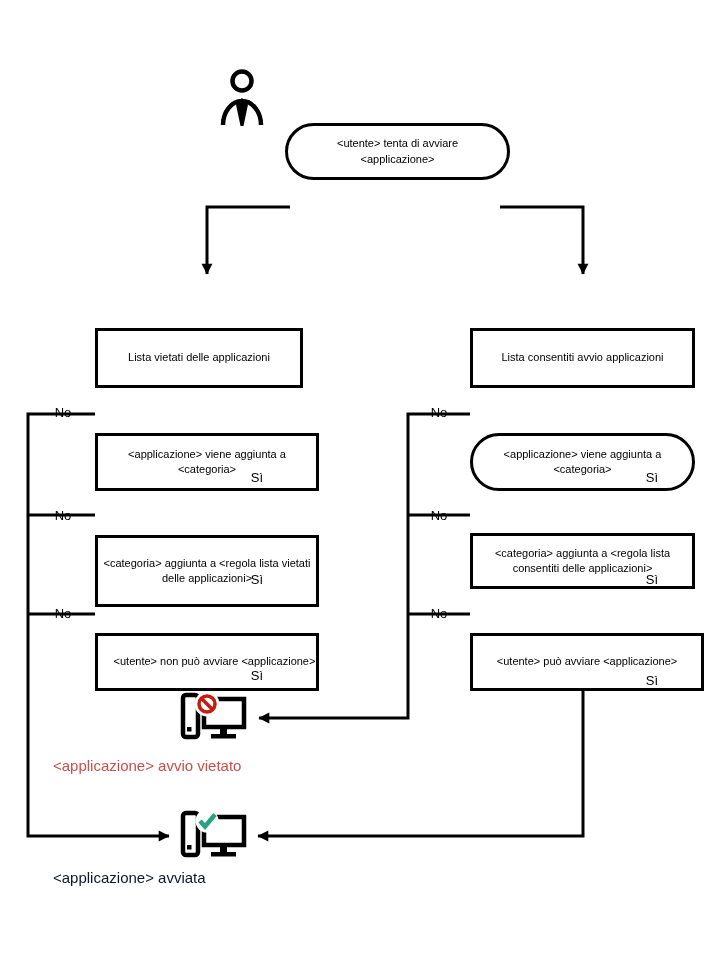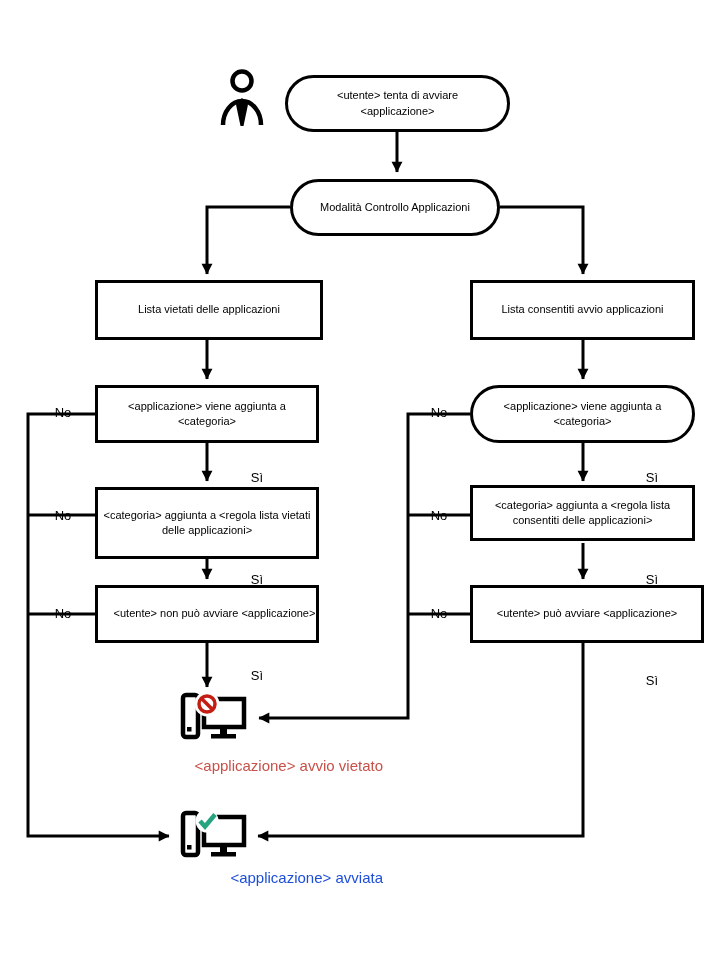--- a/index.html
+++ b/index.html
@@ -1,28 +1,28 @@
 <!DOCTYPE html>
 <html><head>
 <meta charset="utf-8">
 <style>
   html,body{margin:0;padding:0;background:#fff;}
   .canvas{position:relative;width:720px;height:960px;background:#fff;overflow:hidden;
           font-family:"Liberation Sans",sans-serif;color:#000;}
   svg.wires{position:absolute;left:0;top:0;}
   .node{position:absolute;border:3px solid #000;background:#fff;box-sizing:border-box;
         display:flex;align-items:center;justify-content:center;text-align:center;
-        font-size:11px;line-height:1.4;}
+        font-size:11px;line-height:1.4;margin-top:48px;}
   .node .txt{display:block;}
   .stadium{border-radius:30px;}
   .narrow .txt{max-width:180px;}
   .mid .txt{max-width:205px;}
   .wide .txt{max-width:214px;}
   .lbl{position:absolute;font-size:13px;text-align:center;width:50px;margin-top:21px;}
-  .caption{position:absolute;width:330px;text-align:right;font-size:15px;}
+  .caption{position:absolute;width:330px;text-align:left;font-size:15px;}
   .icon{position:absolute;}
 </style>
 </head>
 <body>
 
 <div class="canvas">
 
   <svg class="wires" width="720" height="960">
     <defs>
       <marker id="arrow" viewBox="0 0 12 12" refX="10.5" refY="6" markerWidth="13" markerHeight="13" orient="auto-start-reverse" markerUnits="userSpaceOnUse">
@@ -53,25 +53,22 @@
   <svg class="icon" style="left:219px;top:68px;" width="46" height="60" viewBox="0 0 46 60">
     <circle cx="23" cy="13" r="9.5" fill="none" stroke="#000" stroke-width="4.5"></circle>
     <path d="M4,57 A19,24 0 0 1 42,57" fill="none" stroke="#000" stroke-width="4.5"></path>
     <path d="M23,30 L17,36.5 L21.5,58 L24.5,58 L29,36.5 Z" fill="#000"></path>
   </svg>
 
   <div class="node stadium narrow" style="left:285px;top:75px;width:225px;height:57px;">
     <span class="txt">&lt;utente&gt; tenta di avviare &lt;applicazione&gt;</span>
   </div>
 
-  <div class="node stadium" style="left:290px;top:179px;width:210px;height:57px;">
-    <span class="txt">Modalità Controllo Applicazioni</span>
-  </div>
 
-  <div class="node" style="left:95px;top:280px;width:228px;height:60px;">
+  <div class="node" style="left:95px;top:280px;width:208px;height:60px;">
     <span class="txt">Lista vietati delle applicazioni</span>
   </div>
 
   <div class="node" style="left:470px;top:280px;width:225px;height:60px;">
     <span class="txt">Lista consentiti avvio applicazioni</span>
   </div>
 
   <div class="node narrow" style="left:95px;top:385px;width:224px;height:58px;">
     <span class="txt">&lt;applicazione&gt; viene aggiunta a &lt;categoria&gt;</span>
   </div>
@@ -129,15 +126,15 @@
     <rect x="7" y="35" width="4.5" height="4.5" fill="#000"></rect>
     <rect x="24" y="7" width="40" height="28" fill="#fff" stroke="#000" stroke-width="4.5"></rect>
     <rect x="40" y="35" width="7" height="7" fill="#000"></rect>
     <rect x="31" y="42" width="25" height="4.5" fill="#000"></rect>
     <g>
       <circle cx="27" cy="11" r="11.5" fill="#fff"></circle>
       <polyline points="20,11 25,16.5 35,4.5" fill="none" stroke="#27A380" stroke-width="4.5"></polyline>
     </g>
   </svg>
 
-  <div class="caption" style="left: 53px; top: 869px; color: #1d4ed8;">&lt;applicazione&gt; avviata</div>
+  <div class="caption" style="left: 53px; top: 869px; color: #0f172a;">&lt;applicazione&gt; avviata</div>
 
 </div>
 
 </body></html>

